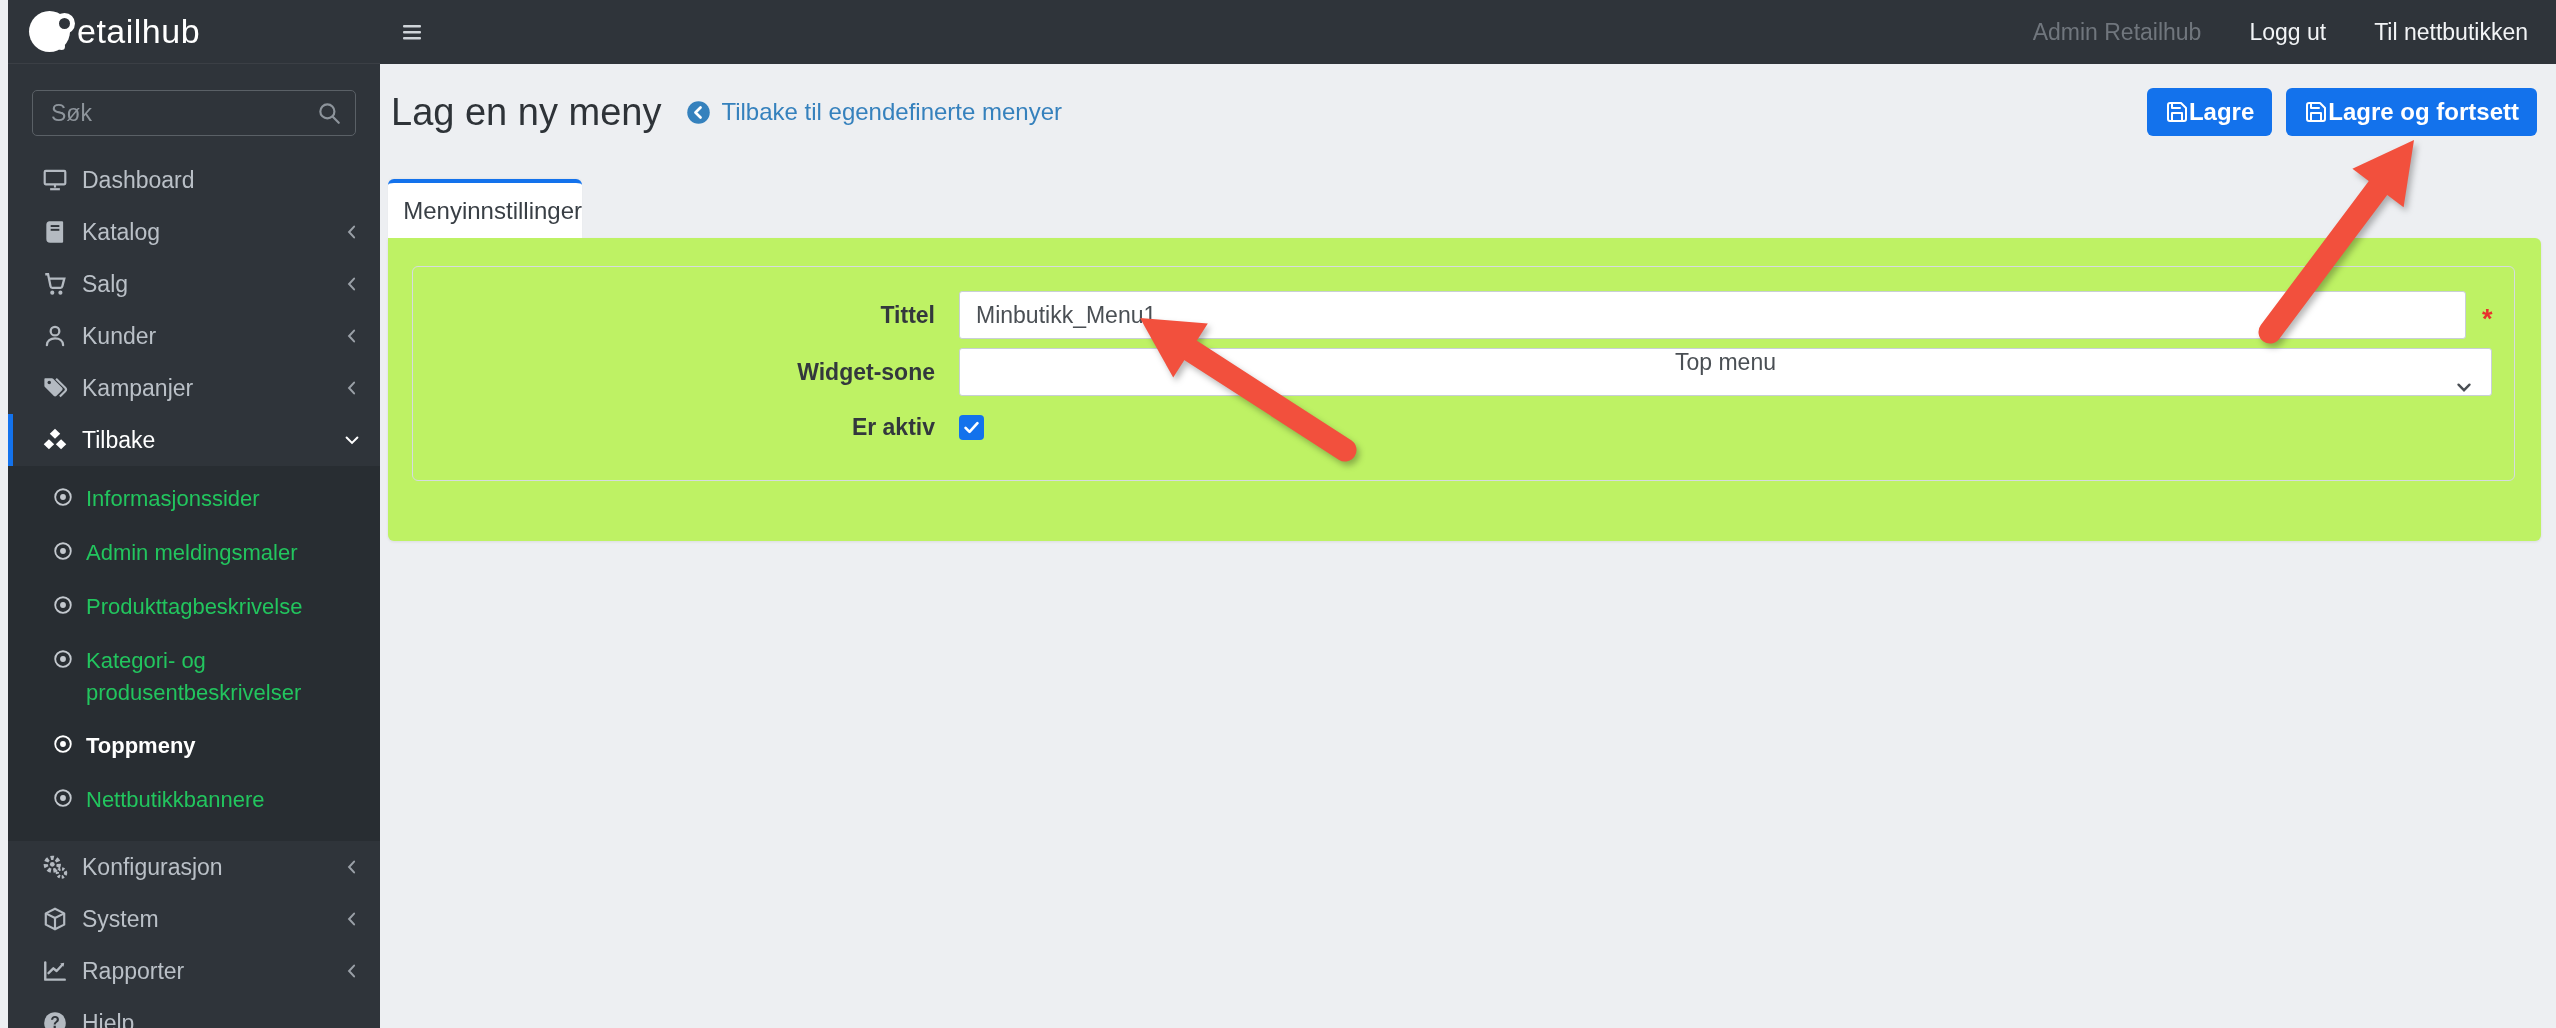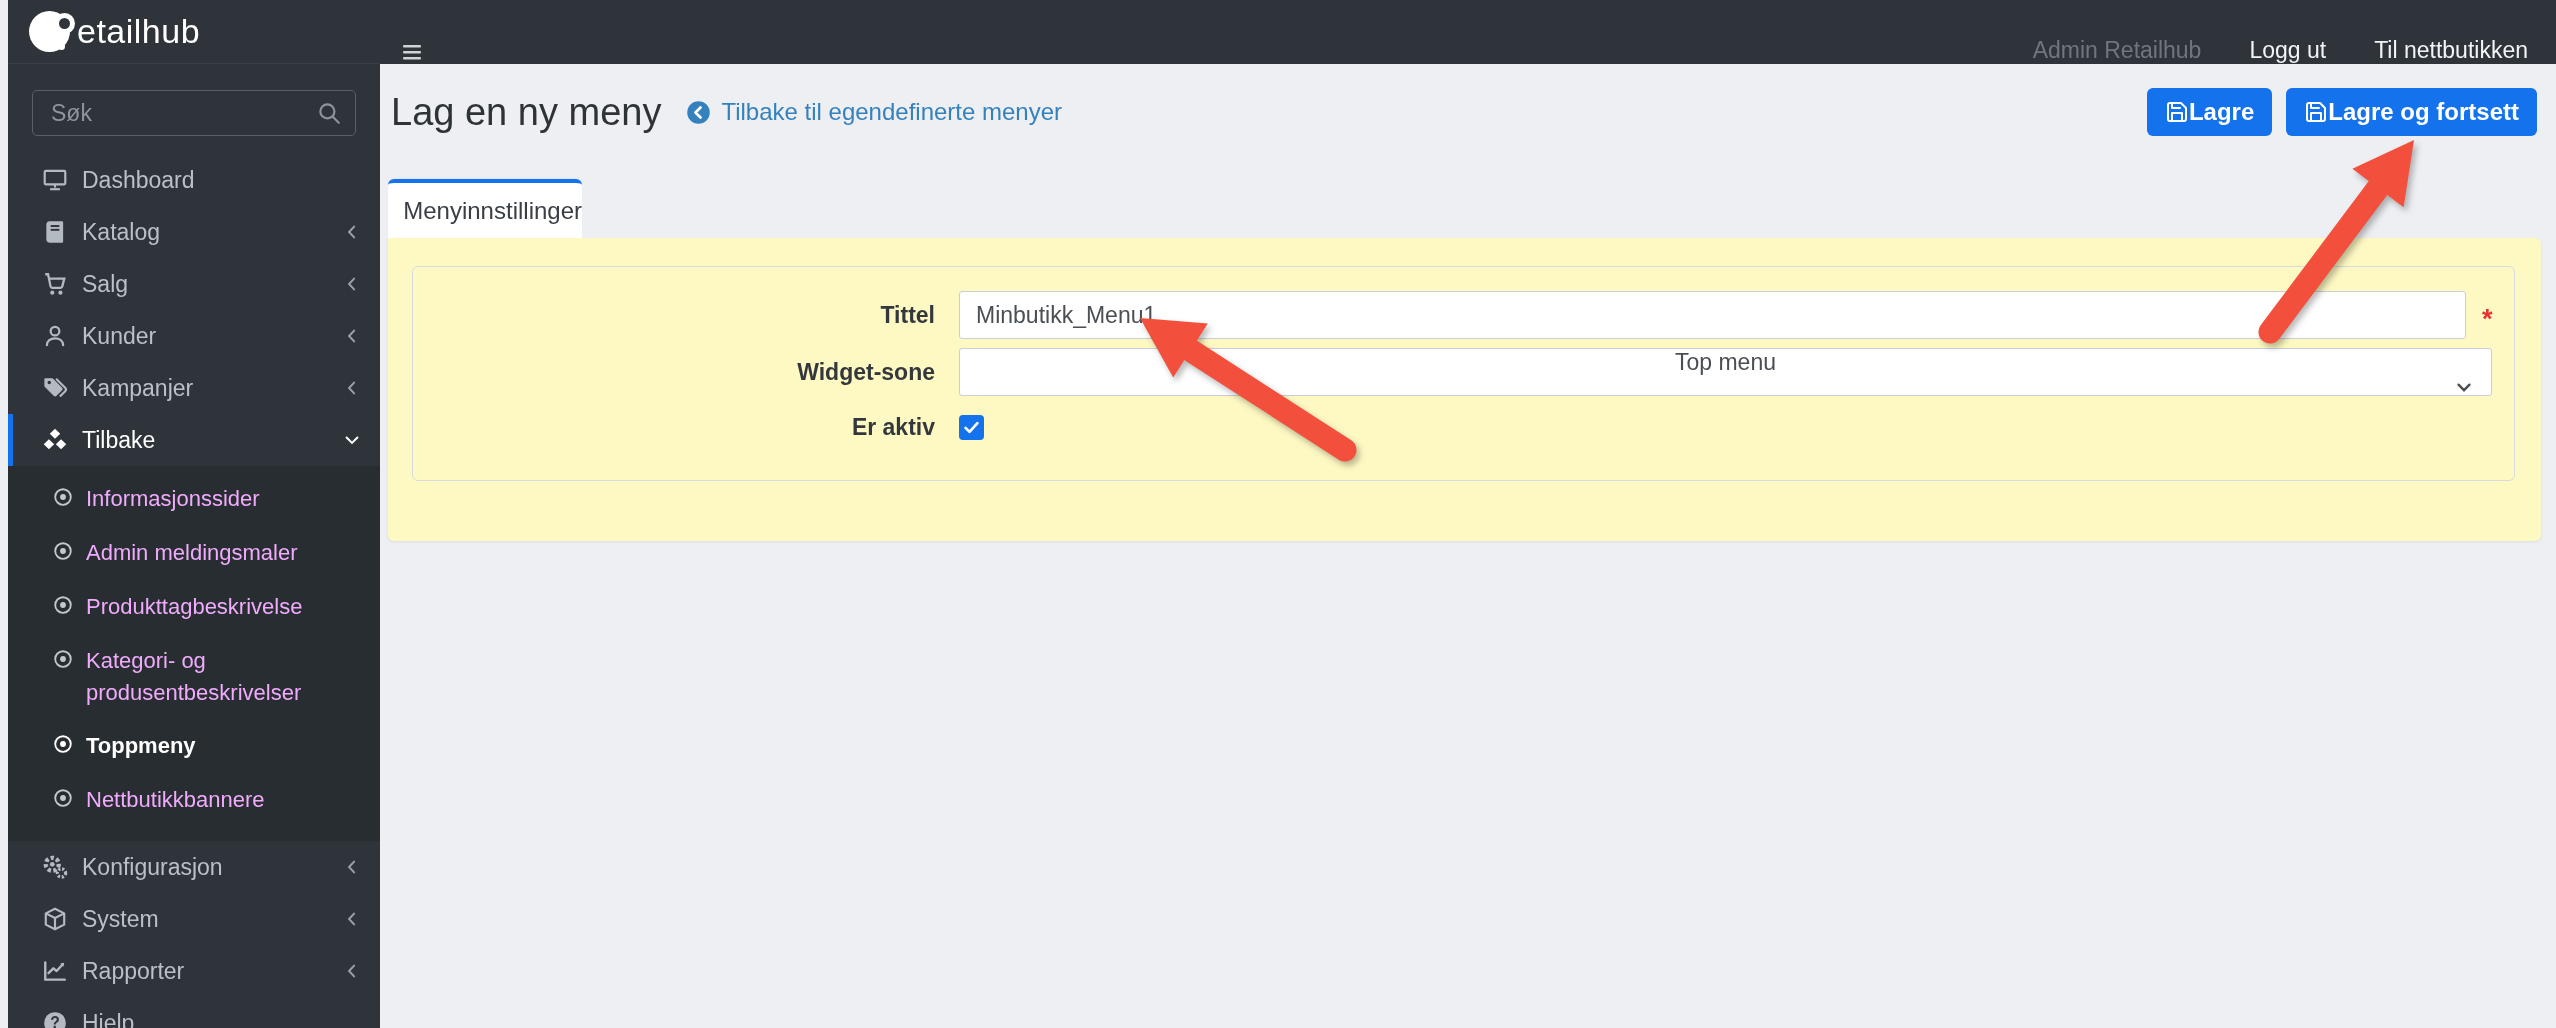--- a/index.html
+++ b/index.html
@@ -46,31 +46,31 @@
   .nav-item .lbl { font-size:23px; margin-left:10px; flex:1 1 auto; }
   .nav-item .chev { color:#9aa0a7; flex:0 0 auto; }
   .nav-item.active { color:#fff; }
   .nav-item.active .icn, .nav-item.active .chev { color:#fff; }
   .nav-item.active::before {
     content:""; position:absolute; left:0; top:0; bottom:0; width:5px; background:#1372ec;
   }
   .submenu { background:#282d32; padding:6px 0 14px 0; }
   .sub-item {
     display:flex; align-items:flex-start; padding:11px 20px 11px 44px;
-    color:#f0abfc; cursor:pointer; font-size:22px; line-height:1.45;
+    color:#22c55e; cursor:pointer; font-size:22px; line-height:1.45;
   }
   .sub-item .icn { width:22px; margin-top:3px; color:#c3c8ce; flex:0 0 auto; }
   .sub-item .lbl { margin-left:12px; }
   .sub-item.active { color:#fff; font-weight:bold; }
   .sub-item.active .icn { color:#fff; }
 
   
   .topbar {
     position:absolute; left:372px; top:0; right:0; height:64px;
-    background:#2f343a; display:flex; align-items:flex-end; z-index:4;
+    background:#2f343a; display:flex; align-items:center; z-index:4;
   }
   .menu-toggle { margin-left:28px; cursor:pointer; color:#cfd4d9; }
   .topbar-right { margin-left:auto; display:flex; align-items:center; gap:48px; padding-right:28px; }
   .admin-label { color:#70767d; font-size:23px; }
   .topbar-link { color:#f2f4f6; font-size:23px; text-decoration:none; cursor:pointer; }
 
   
   .main { position:absolute; left:372px; top:64px; right:0; bottom:0; background:#edeff2; }
   .page-header { height:96px; display:flex; align-items:center; padding:0 19px; }
   .page-title { font-size:38px; font-weight:500; color:#2e3338; }
@@ -85,21 +85,21 @@
   }
 
   .content { padding:0 15px 0 16px; }
   .tabs { margin-top:19px; display:flex; }
   .tab {
     width:194px; height:59px; background:#fff; border-top:4px solid #1372ec;
     border-radius:6px 6px 0 0; display:flex; align-items:center; justify-content:flex-end;
     font-size:24px; color:#393f45; cursor:pointer; box-shadow:0 -1px 2px rgba(0,0,0,0.04);
   }
   .card {
-    background:#fef9c3; height:303px; border-radius:0 6px 6px 6px;
+    background:#bef264; height:303px; border-radius:0 6px 6px 6px;
     box-shadow:0 1px 3px rgba(0,0,0,0.08);
     padding:28px 26px 0 24px;
   }
   .panel { border:1px solid #d6dbe0; border-radius:6px; height:215px; padding-top:24px; }
   .form-row { display:flex; align-items:center; margin-bottom:9px; }
   .form-label { width:522px; text-align:right; font-weight:bold; font-size:23px; color:#33383d; flex:0 0 auto; }
   .field-gap { width:24px; flex:0 0 auto; }
   .text-input {
     width:1507px; height:48px; border:1px solid #c8cfd6; border-radius:3px;
     font-size:23px; color:#4a4f54; padding:0 16px; outline:none;

